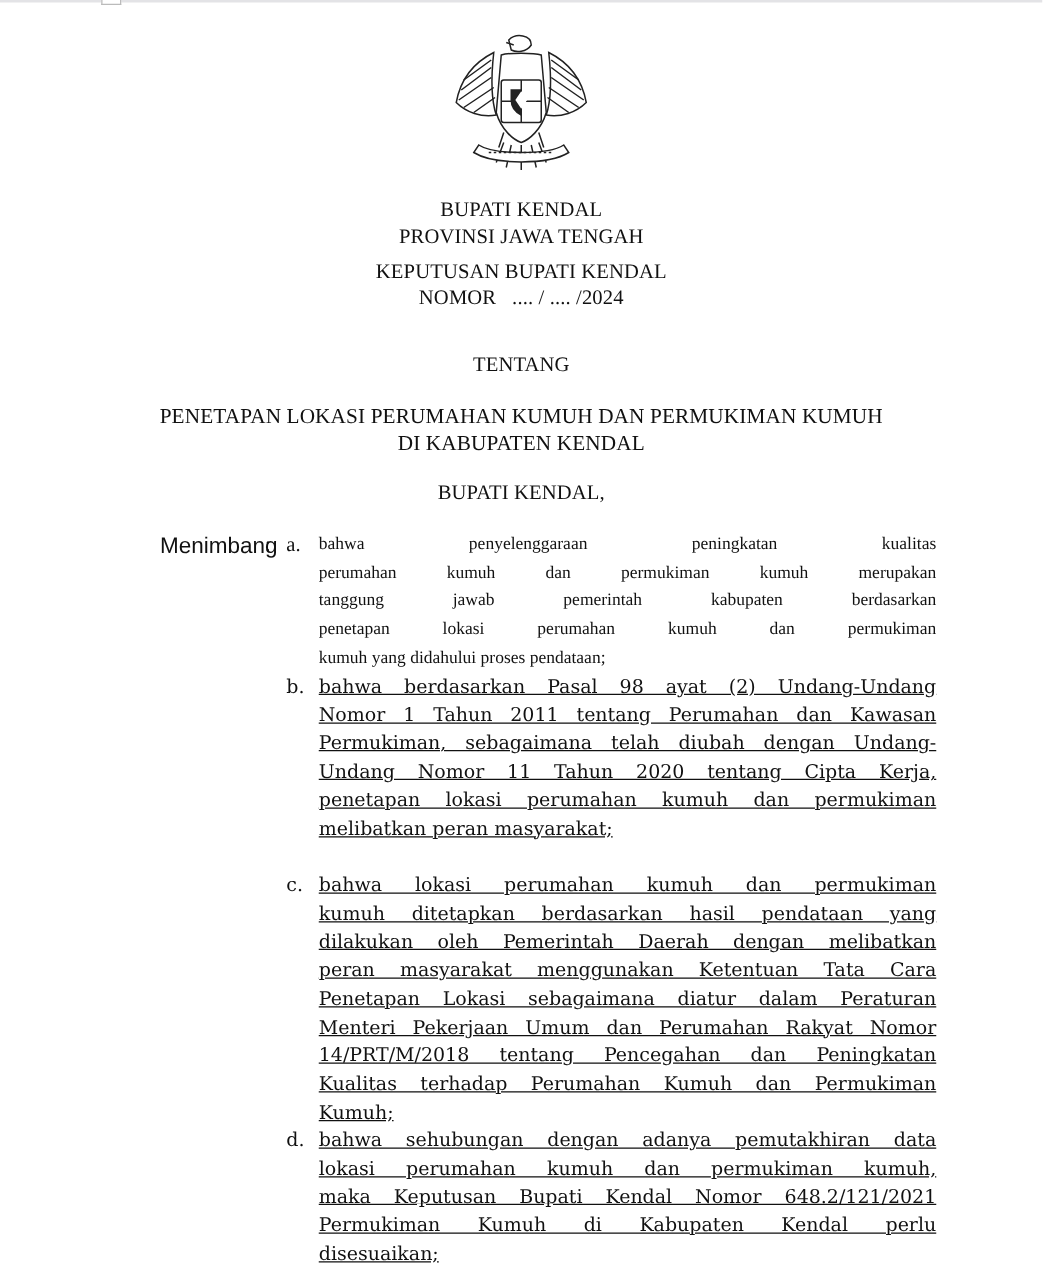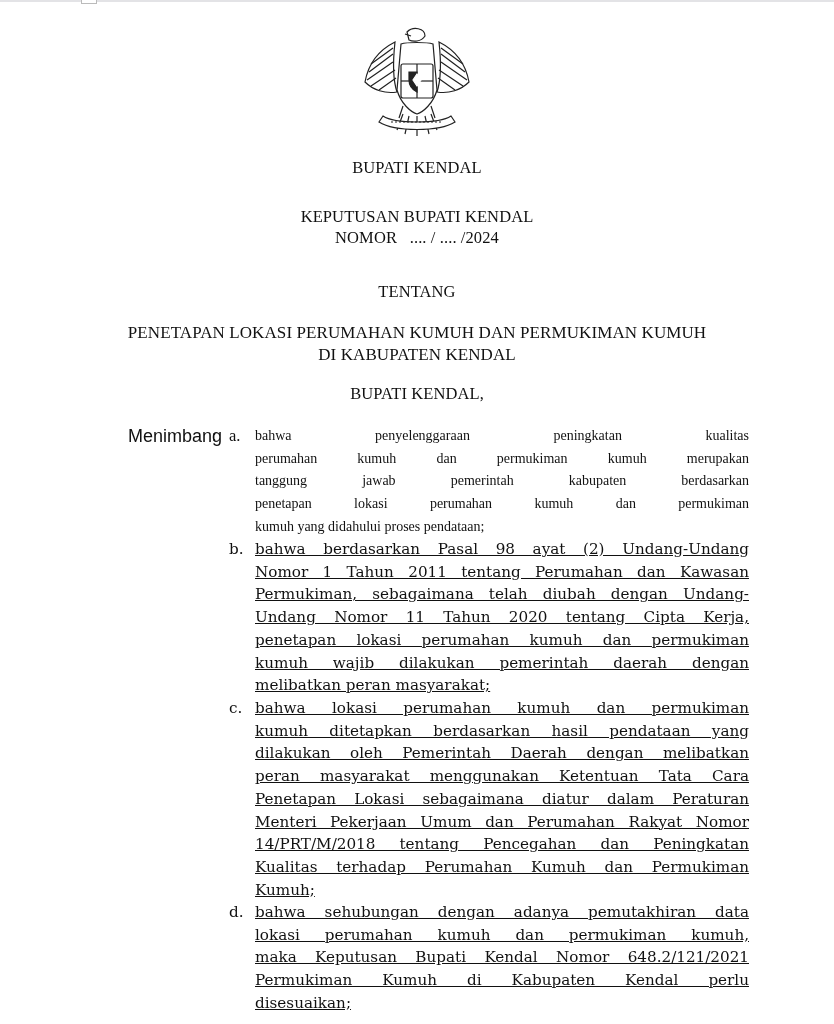--- a/index.html
+++ b/index.html
@@ -71,20 +71,21 @@
       <path d="M28 96 C40 104 84 104 96 96 L100 102 C84 112 40 112 24 102 Z" fill="#fff"></path>
       <path d="M36 102 L88 102" stroke-dasharray="2 2"></path>
 
       <path d="M48 86 L44 98 M76 86 L80 98"></path>
     </g>
   </svg>
 </div>
 
 <div class="center c1">
   <div>BUPATI KENDAL</div>
+  <div>PROVINSI JAWA TENGAH</div>
 </div>
 
 <div class="center c2">
   <div>KEPUTUSAN BUPATI KENDAL</div>
   <div style="white-space:pre;">NOMOR   .... / .... /2024</div>
 </div>
 
 <div class="center c3">TENTANG</div>
 
 <div class="center c4">
@@ -109,21 +110,20 @@
 </div>
 
 <div class="item item-b">
   <span class="mark">b.</span>
   <div class="text">
     <p>bahwa berdasarkan Pasal 98 ayat (2) Undang-Undang</p>
     <p>Nomor 1 Tahun 2011 tentang Perumahan dan Kawasan</p>
     <p>Permukiman, sebagaimana telah diubah dengan Undang-</p>
     <p>Undang Nomor 11 Tahun 2020 tentang Cipta Kerja,</p>
     <p>penetapan lokasi perumahan kumuh dan permukiman</p>
-    <p>kumuh wajib dilakukan pemerintah daerah dengan</p>
     <p class="last">melibatkan peran masyarakat;</p>
   </div>
 </div>
 
 <div class="item item-c">
   <span class="mark">c.</span>
   <div class="text">
     <p>bahwa lokasi perumahan kumuh dan permukiman</p>
     <p>kumuh ditetapkan berdasarkan hasil pendataan yang</p>
     <p>dilakukan oleh Pemerintah Daerah dengan melibatkan</p>

